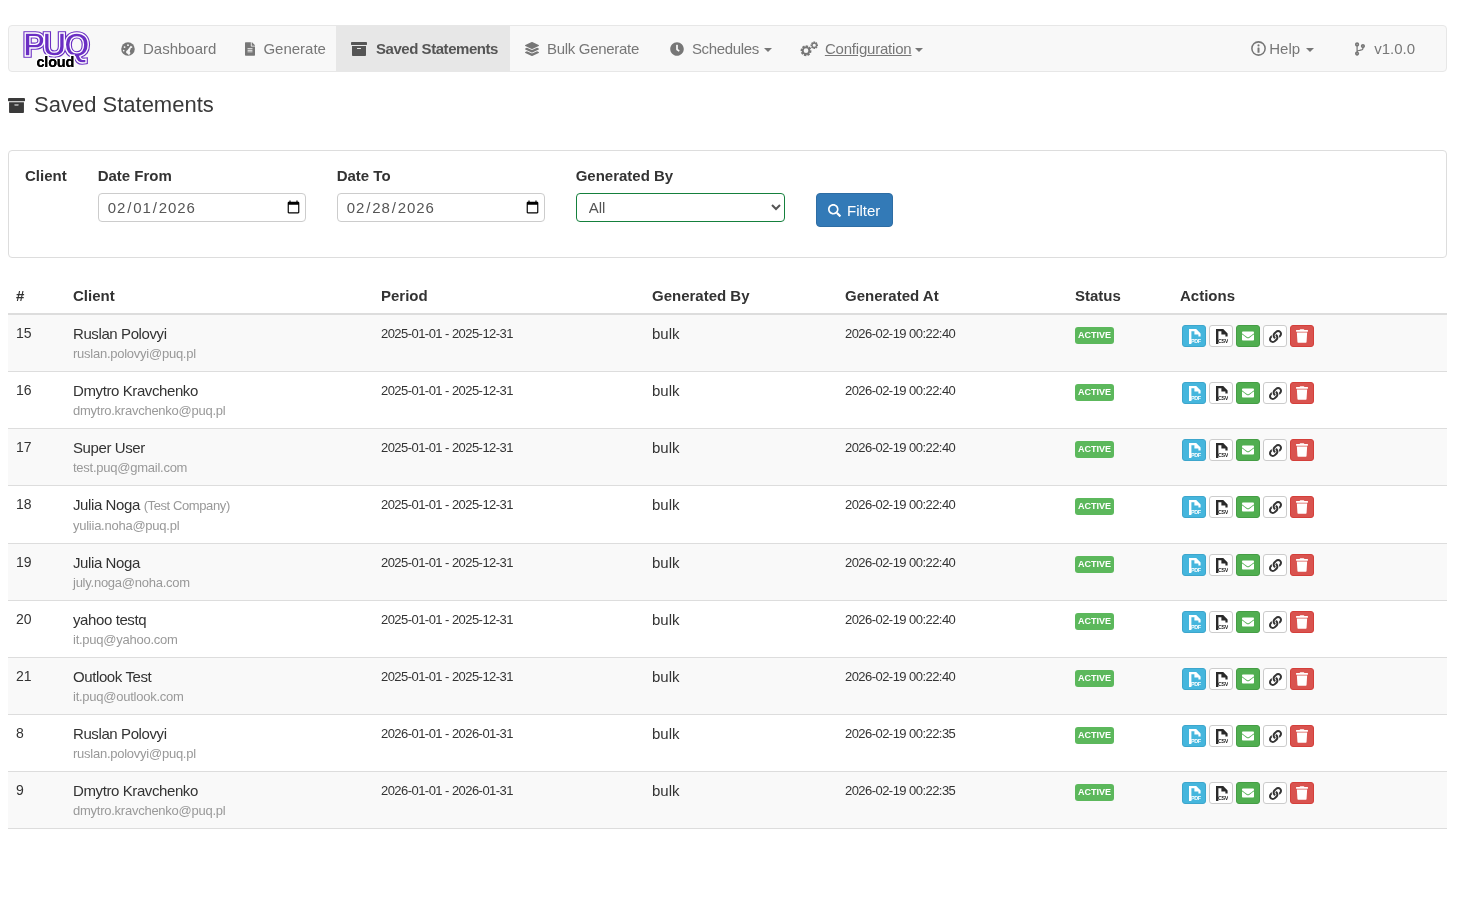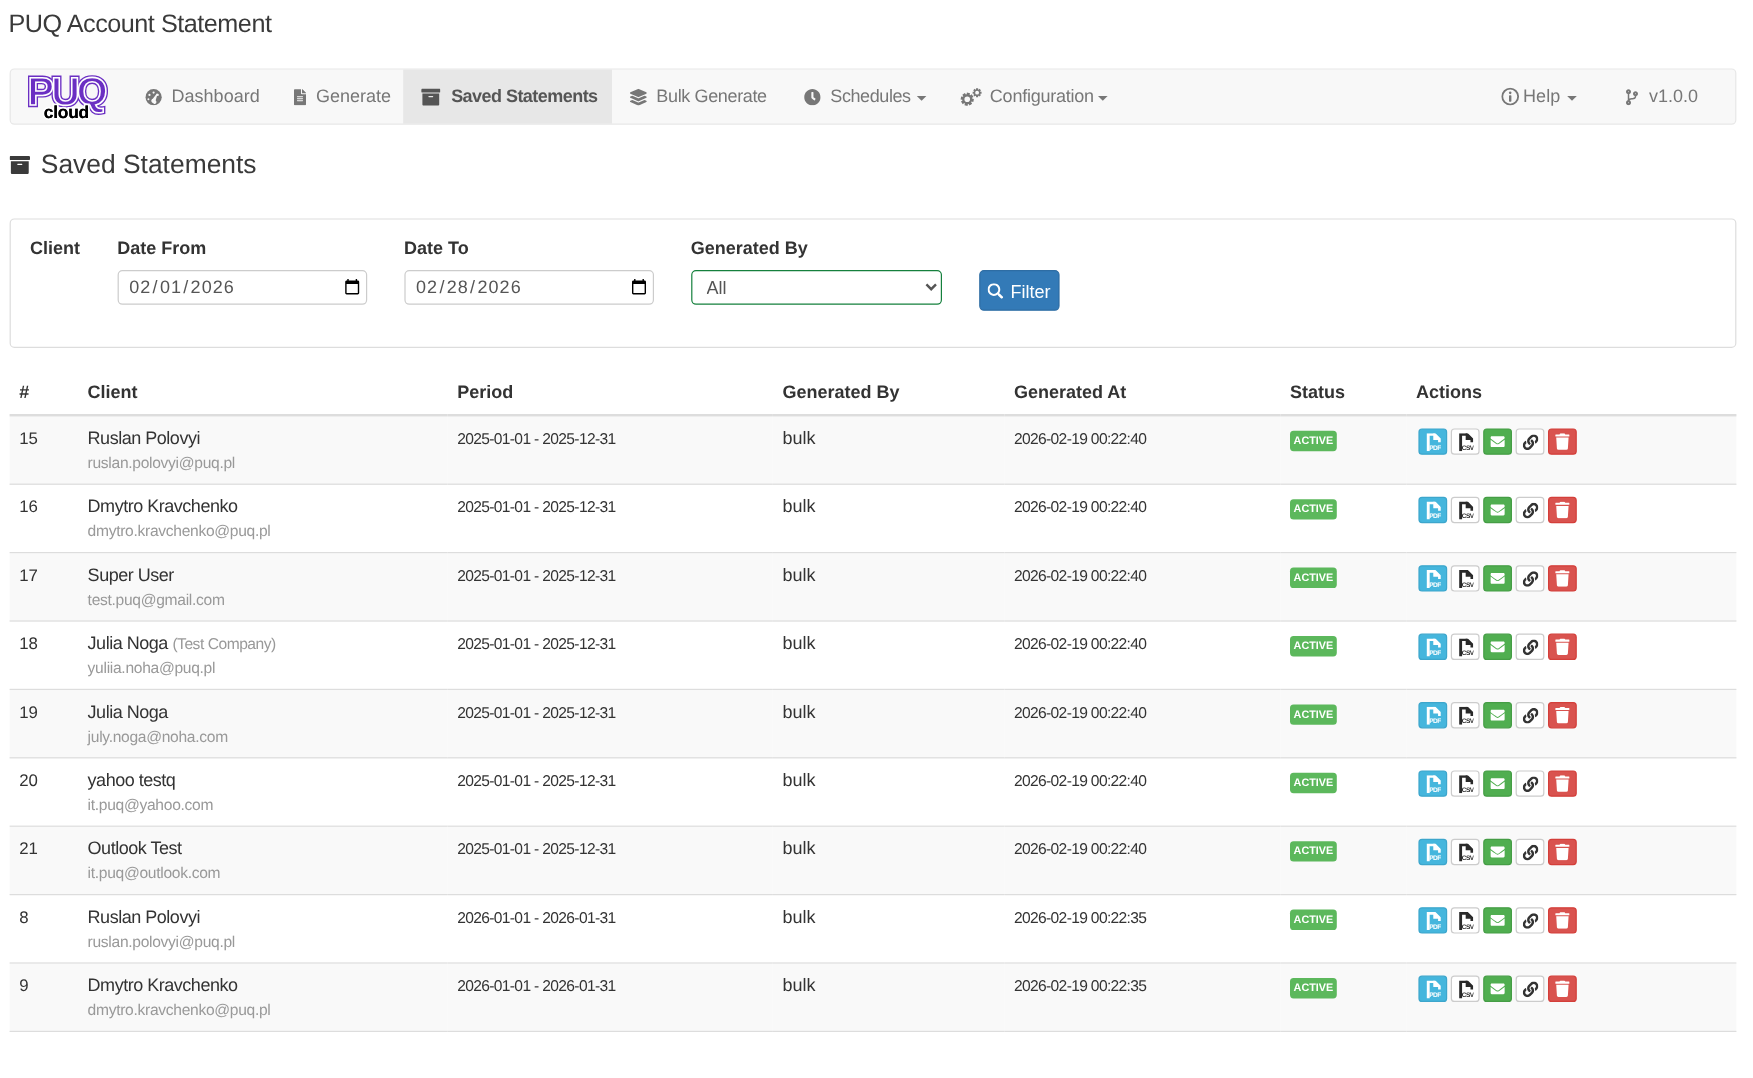--- a/index.html
+++ b/index.html
@@ -10,21 +10,21 @@
 
 .nav { margin-top:25px; height:47px; background:#f8f8f8; border:1px solid #e7e7e7;
        border-radius:4px; display:flex; align-items:stretch; }
 .logo { width:97px; display:flex; align-items:center; padding-left:13px; }
 .nl { display:flex; align-items:center; padding:0 15px; color:#777; font-size:15px;
       text-decoration:none; gap:8px; white-space:nowrap; }
 .nl.gen { padding:0 10px 0 14px; }
 .nl.active { padding:0 12px 0 15px; gap:9px; letter-spacing:-0.45px; }
 .nl.bulk { letter-spacing:-0.3px; padding:0 15px;justify-content:center; }
 .nl.sch { letter-spacing:-0.35px; padding:0 15px 0 16px;justify-content:flex-end; }
-.nl.cfg { letter-spacing:-0.2px; gap:6px; padding:0 15px 0 12px; }
+.nl.cfg { letter-spacing:-0.2px; gap:6px; padding:0 15px 0 12px;text-decoration:underline; }
 .nl.help { gap:3px; padding:0 26px 0 15px; }
 .nl.help .caret { margin-left:3px; }
 .nl.ver { gap:9px; padding:0 31px 0 15px; }
 .nl svg { flex:0 0 auto; }
 .nl.active { background:#e7e7e7; color:#555; font-weight:bold; }
 .nl .caret{}
 .spacer { flex:1; }
 .caret { width:0; height:0; border-left:4px solid transparent; border-right:4px solid transparent;
          border-top:4px solid #777; margin-left:-3px; margin-top:2px; }
 
@@ -37,21 +37,21 @@
 .fg { }
 .fg label { display:block; font-size:15px; font-weight:bold; color:#333; margin:2px 0 10px 0; line-height:15px; }
 .s2 { width:329px; height:29px; border:1px solid #aaa; border-radius:4px; background:#fff;
       color:#999; font-size:15px; line-height:27px; padding-left:10px; position:relative; }
 .s2 .arr { position:absolute; right:11px; top:12px; width:0; height:0;
            border-left:4px solid transparent; border-right:4px solid transparent; border-top:5px solid #555; }
 input[type=date] { width:208px; height:29px; border:1px solid #ccc; border-radius:4px;
       font-family:"Liberation Sans",sans-serif; font-size:15px; color:#555; padding:0 2px 0 8px; background:#fff; letter-spacing:0.9px; }
 select.fc { width:209px; height:29px; border:1px solid #15803d; border-radius:4px;
       font-family:"Liberation Sans",sans-serif; font-size:15px; color:#555; padding:0 8px 0 8px; background:#fff; }
-.btn-filter { margin-left:31px; margin-top:27px; width:67px; height:34px; background:#337ab7;
+.btn-filter { margin-left:31px; margin-top:27px; width:77px; height:34px; background:#337ab7;
       border:1px solid #2e6da4; border-radius:4px; color:#fff; font-size:15px;
       font-family:"Liberation Sans",sans-serif; display:inline-flex; align-items:center;
       justify-content:center; gap:6px; }
 
 table { border-collapse:collapse; width:1439px; margin-top:17px; table-layout:fixed; }
 th { text-align:left; font-size:15px; color:#333; padding:10px 8px 6px 8px; border-bottom:2px solid #ddd; line-height:22px; }
 td { padding:8px; border-top:1px solid #ddd; vertical-align:top; }
 tbody tr:nth-child(odd) { background:#f9f9f9; }
 tbody tr:last-child td { border-bottom:1px solid #ddd; }
 .cnum { font-size:14px; line-height:21px; }
@@ -65,21 +65,20 @@
 .ab { display:inline-flex; align-items:center; justify-content:center; width:24px; height:22px;
       border-radius:3px; border:1px solid; margin-right:3px; vertical-align:top; margin-top:1px; }
 .ab-pdf { background:#45b6dd; border-color:#3da6cc; }
 .ab-csv { background:#fff; border-color:#ccc; }
 .ab-mail { background:#50ae50; border-color:#459d45; }
 .ab-link { background:#fff; border-color:#ccc; }
 .ab-del { background:#d9534f; border-color:#d43f3a; }
 </style></head>
 <body>
 <div class="page">
-<div class="title">PUQ Account Statement</div>
 <nav class="nav">
   <div class="logo">
         <svg width="80" height="42" viewBox="0 0 80 42">
 <g font-family="Liberation Sans, sans-serif" font-weight="bold">
 <text x="1" y="27.5" font-size="33" letter-spacing="-2.4" fill="#6b2fc3" stroke="#6b2fc3" stroke-width="3.6">PUQ</text>
 <text x="1" y="27.5" font-size="33" letter-spacing="-2.4" fill="none" stroke="#fff" stroke-width="1.3">PUQ</text>
 <text x="14.5" y="38.5" font-size="14.5" letter-spacing="-0.2" fill="#000" stroke="#fff" stroke-width="3" paint-order="stroke">cloud</text>
 <text x="14.5" y="38.5" font-size="14.5" letter-spacing="-0.2" fill="#000">cloud</text>
 </g>
         </svg>

